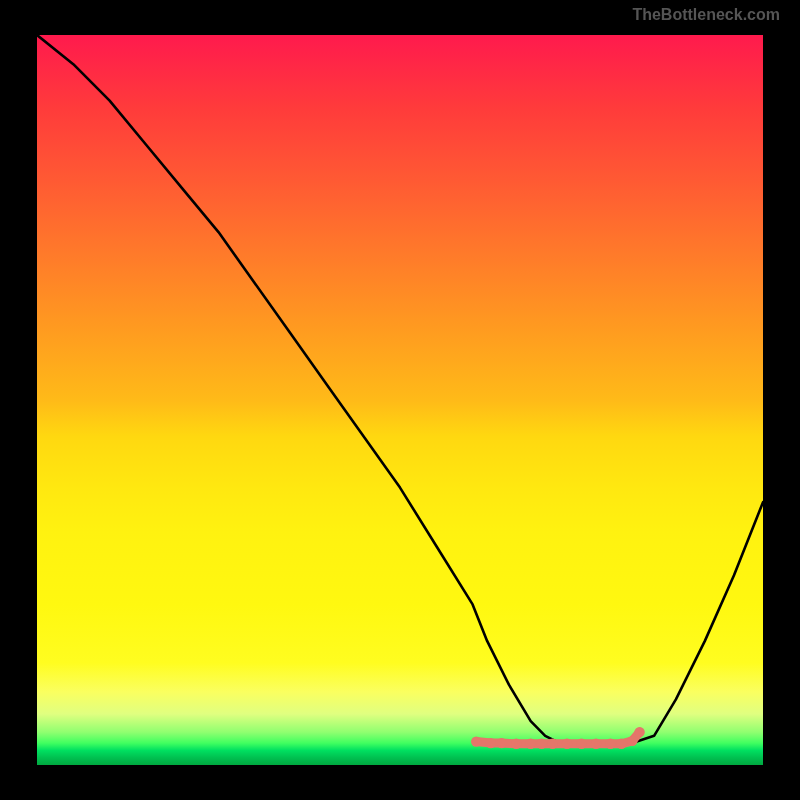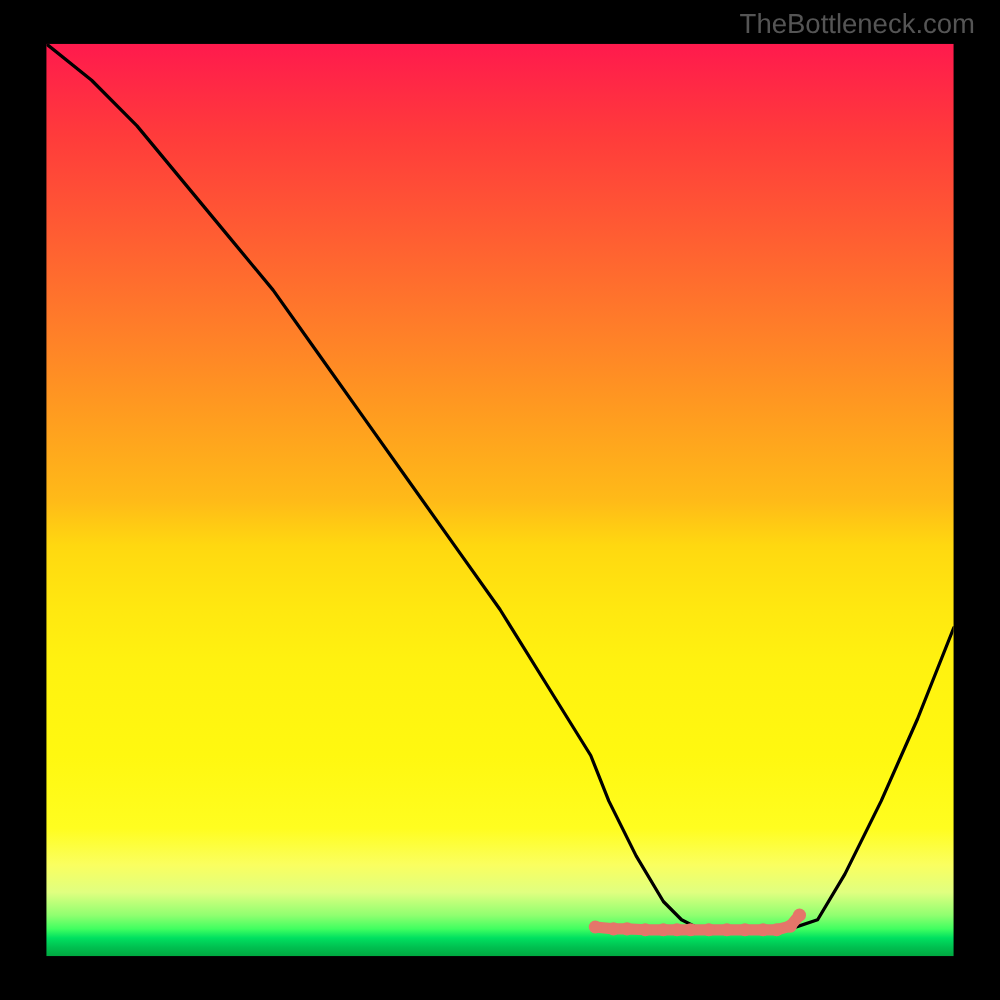--- a/index.html
+++ b/index.html
@@ -8,22 +8,22 @@
     height: 800px;
     background: #000;
     position: relative;
     font-family: Arial, sans-serif;
   }
   .watermark {
     position: absolute;
     top: 6px;
     right: 20px;
     color: #555;
-    font-size: 22px;
-    font-weight: 400;
+    font-size: 16px;
+    font-weight: 700;
     z-index: 10;
   }
   .plot-area {
     position: absolute;
     left: 37px;
     top: 35px;
     width: 726px;
     height: 730px;
     overflow: hidden;
   }

